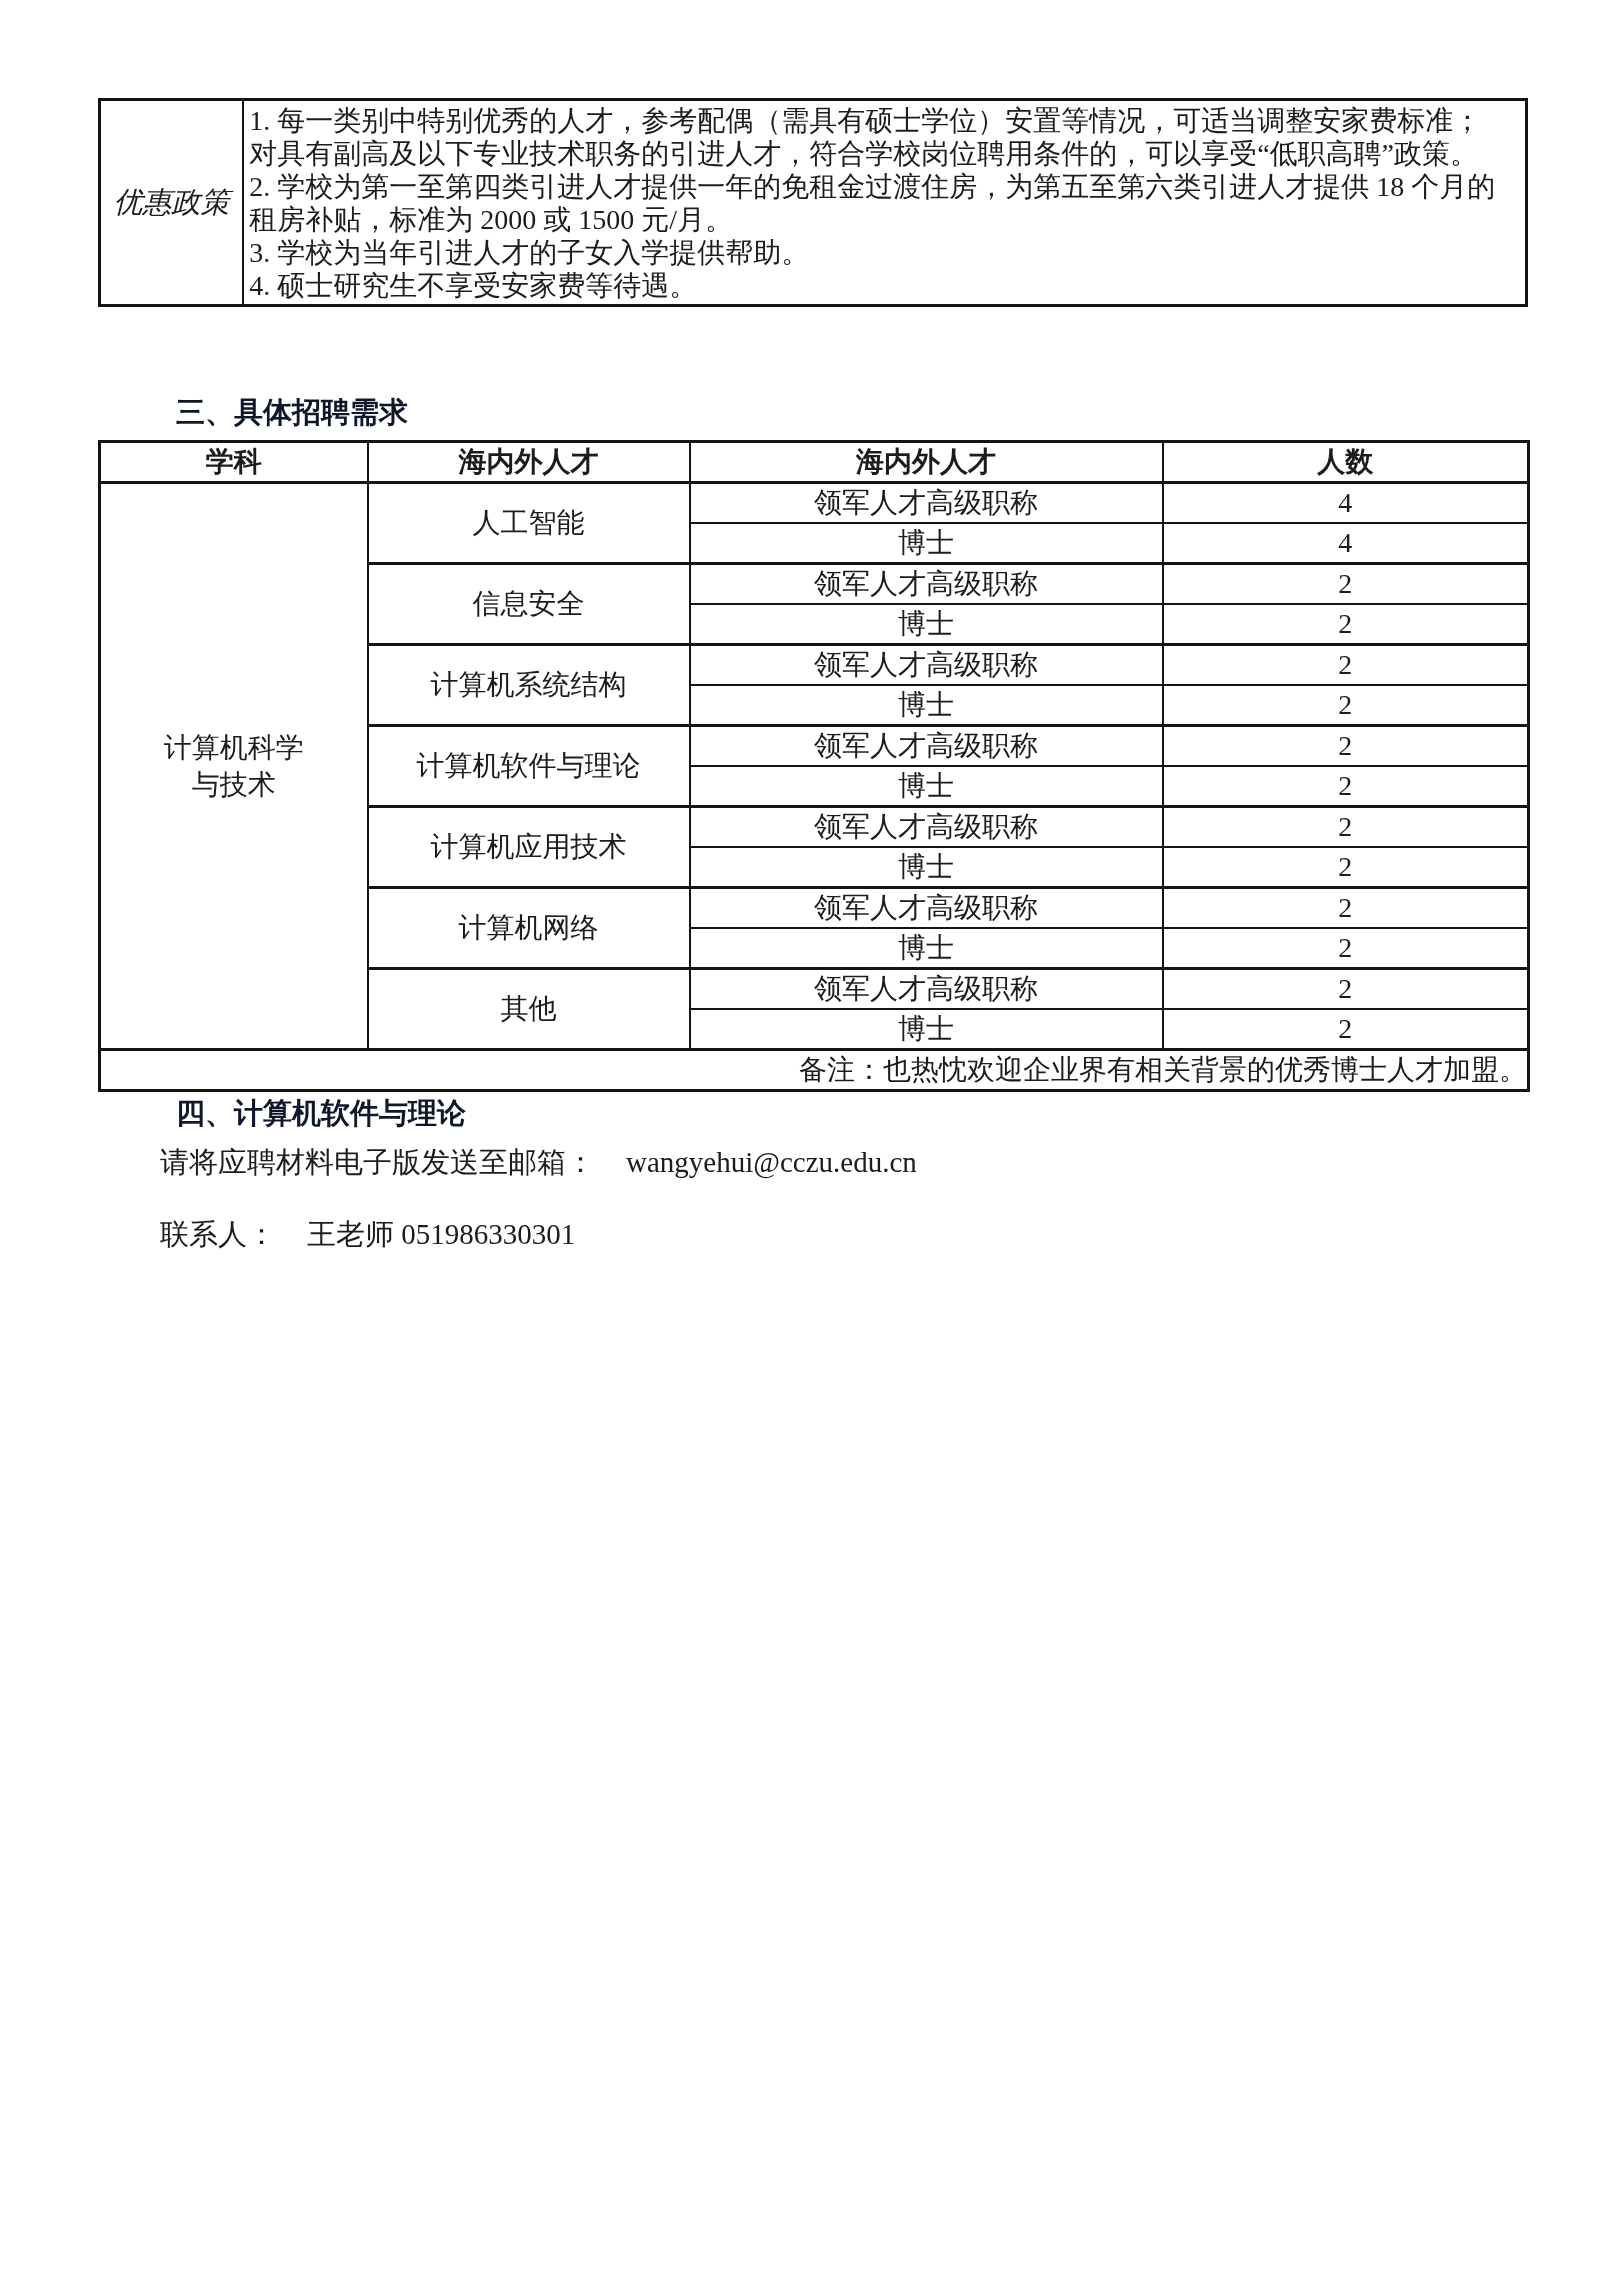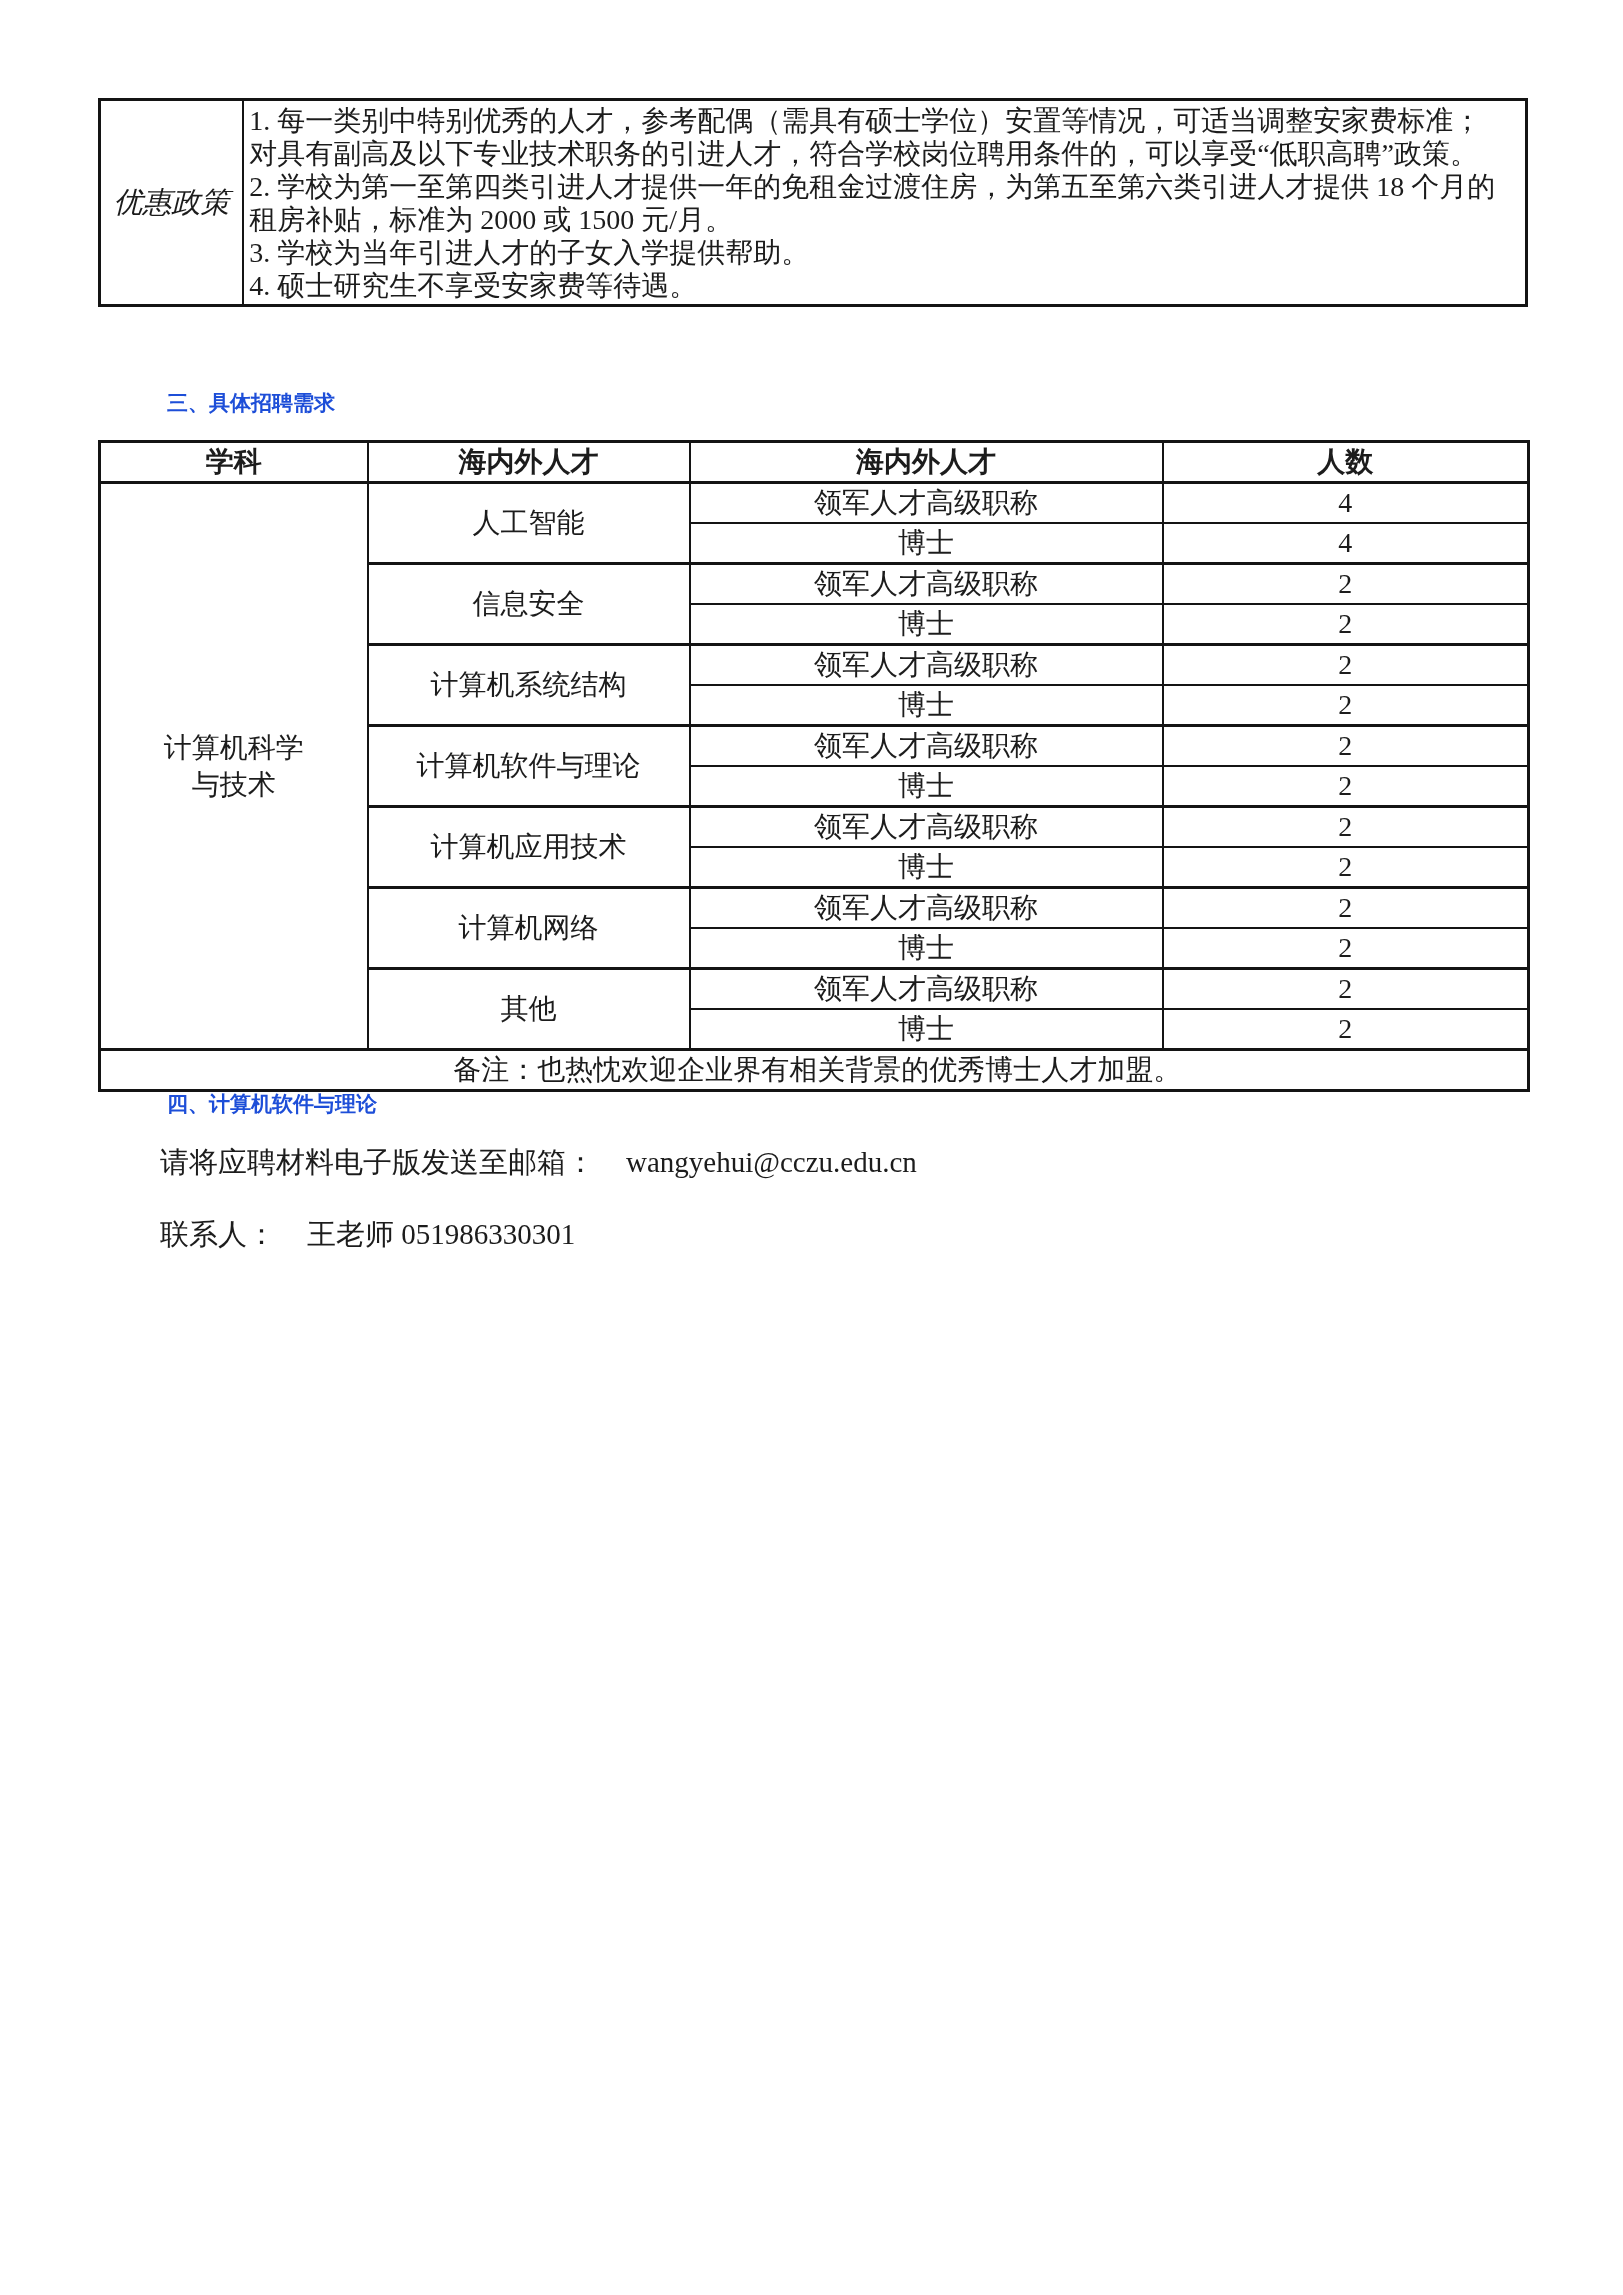--- a/index.html
+++ b/index.html
@@ -42,25 +42,25 @@
     line-height: 33px;
     vertical-align: top;
     padding: 2.6px 27.5px 2.6px 5.2px;
   }
   .policy-item { margin: 0; }
 
   
   .sec-heading {
     position: absolute;
     left: 160px;
-    margin: 7px;
-    font-size: 21px;
+    margin: 16px;
+    font-size: 29px;
     font-weight: bold;
     line-height: 37px;
-    color: #1d4ed8;
+    color: #0f172a;
     white-space: nowrap;
   }
   .sec3-heading { top: 378px; }
   .sec4-heading { top: 1079px; }
 
   
   .recruit-table {
     position: absolute;
     left: 98px;
     top: 440px;
@@ -84,21 +84,21 @@
   }
   .recruit-table td { height: 37px; }
   .recruit-table tr.group-start td { border-top-width: 3.3px; }
   .discipline-cell { line-height: 37px; }
   .discipline-inner {
     display: inline-block;
     max-width: 152px;
   }
   .note-row td {
     height: 33px;
-    text-align: center;
+    text-align: right;
     padding-left: 6.5px;
     border-top-width: 3.3px;
   }
 
   
   .contact-line {
     position: absolute;
     left: 160px;
     margin: 0;
     font-size: 29px;

